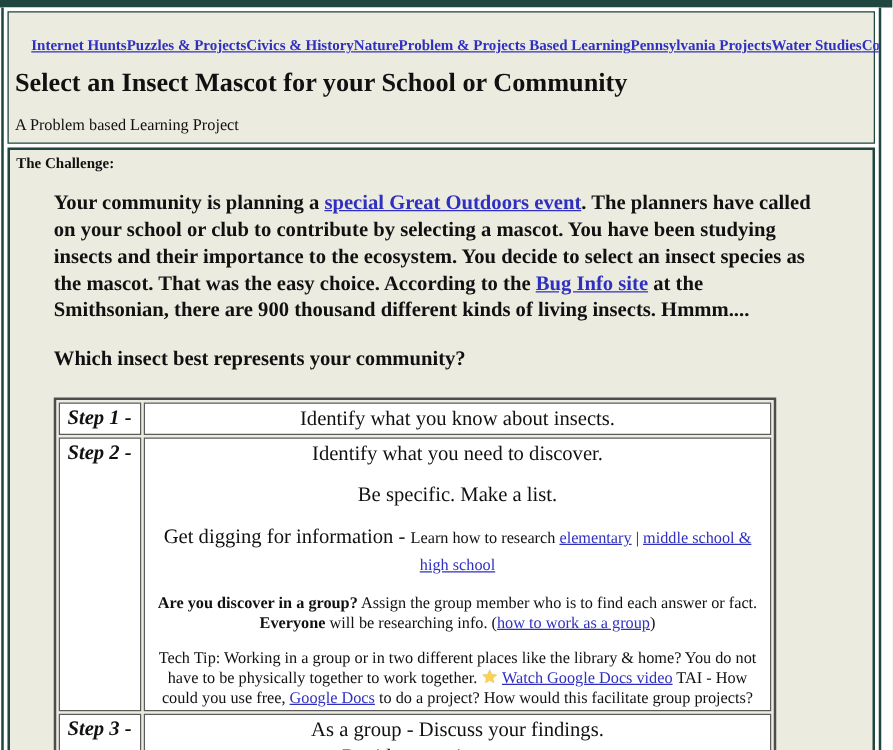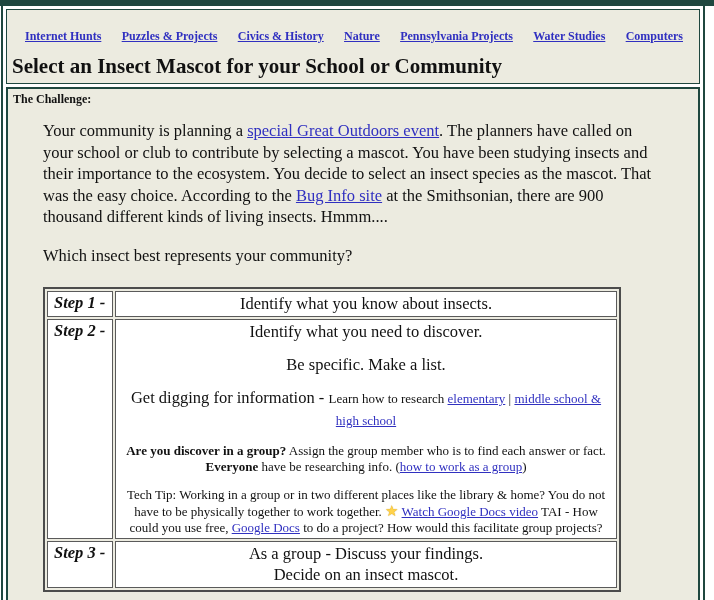--- a/index.html
+++ b/index.html
@@ -13,21 +13,21 @@
     border-left:2px solid #1f473f;border-right:2px solid #1f473f;padding:3px;
   }
   .box1{border:1px solid #1f473f;background:#ecebe0;padding:14px 4px 4px;margin-bottom:3px;}
   .nav{display:flex;justify-content:space-between;align-items:baseline;
        font-size:12px;font-weight:bold;padding:5px 12px 2px 14px;}
   .nav a{white-space:nowrap;}
   .title{font-size:21px;font-weight:bold;margin:8px 0 0 1px;}
   .subtitle{font-size:13px;margin:13px 0 2px 1px;}
   .box2{border:2px solid #1f473f;background:#ecebe0;padding:2px 4px;min-height:560px;}
   .challenge-heading{font-size:12px;font-weight:bold;margin:1px 0 0 1px;}
-  .indent{margin:13px 42px 0 31px;font-size:16.5px;line-height:21.5px;}
+  .indent{margin:13px 42px 0 31px;font-size:16.5px;line-height:21.5px;font-weight:bold;}
   .question{margin-top:17px;}
   table.steps{
     margin:21px 0 0 31px;width:578px;border:2px solid #4c4c4c;
     border-collapse:separate;border-spacing:2px;background:#ecebe0;
   }
   table.steps td{border:1px solid #5a5a5a;background:#ffffff;vertical-align:top;padding:1px 6px 2px;}
   td.step-label{width:52px;font-weight:bold;font-size:16.5px;white-space:nowrap;font-style:italic;}
   td.step-content{font-size:16.5px;line-height:21px;text-align:center;}
   .para + .para{margin-top:12px;}
   .para.small{font-size:13px;line-height:16px;}
@@ -42,25 +42,27 @@
 <div class="topbar"></div>
 
 <div class="frame">
 
   <div class="box1">
     <div class="nav">
         <a>Internet Hunts</a>
         <a>Puzzles &amp; Projects</a>
         <a>Civics &amp; History</a>
         <a>Nature</a>
+        <a>Problem &amp; Projects Based Learning</a>
         <a>Pennsylvania Projects</a>
         <a>Water Studies</a>
         <a>Computers</a>
       </div>
     <div class="title">Select an Insect Mascot for your School or Community</div>
+    <div class="subtitle">A Problem based Learning Project</div>
   </div>
 
   <div class="box2">
     <div class="challenge-heading">The Challenge:</div>
 
     <div class="indent"><span>Your community is planning a </span><a>special Great Outdoors event</a><span>. The planners have called on your school or club to contribute by selecting a mascot. You have been studying insects and their importance to the ecosystem. You decide to select an insect species as the mascot. That was the easy choice. According to the </span><a>Bug Info site</a><span> at the Smithsonian, there are 900 thousand different kinds of living insects. Hmmm....</span></div>
 
     <div class="indent question">Which insect best represents your community?</div>
 
     <table class="steps">
@@ -70,21 +72,21 @@
             <td class="step-content">
               <div class="para"><span>Identify what you know about insects.</span></div>
             </td>
           </tr>
           <tr>
             <td class="step-label">Step 2 -</td>
             <td class="step-content">
               <div class="para"><span>Identify what you need to discover.</span></div>
               <div class="para"><span>Be specific. Make a list.</span></div>
               <div class="para"><span>Get digging for information - </span><span class="small">Learn how to research </span><a class="small">elementary</a><span class="small"> | </span><a class="small">middle school &amp; high school</a></div>
-              <div class="para small"><span class="b">Are you discover in a group?</span><span> Assign the group member who is to find each answer or fact.</span><br><span class="b">Everyone</span><span> have be researching info. (</span><a>how to work as a group</a><span>)</span></div>
+              <div class="para small"><span class="b">Are you discover in a group?</span><span> Assign the group member who is to find each answer or fact.</span><br><span class="b">Everyone</span><span> will be researching info. (</span><a>how to work as a group</a><span>)</span></div>
               <div class="para small"><span>Tech Tip: Working in a group or in two different places like the library &amp; home? You do not have to be physically together to work together. </span><span class="icon-star">★</span><span> </span><a>Watch Google Docs video</a><span> TAI - How could you use free, </span><a>Google Docs</a><span> to do a project? How would this facilitate group projects?</span></div>
             </td>
           </tr>
           <tr>
             <td class="step-label">Step 3 -</td>
             <td class="step-content">
               <div class="para"><span>As a group - Discuss your findings.</span><br><span>Decide on an insect mascot.</span></div>
             </td>
           </tr>
         </tbody>

